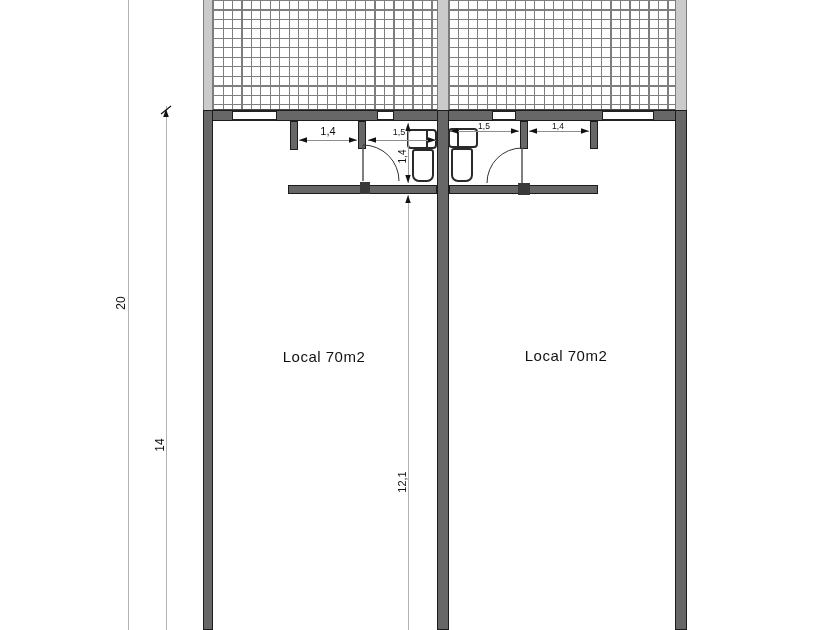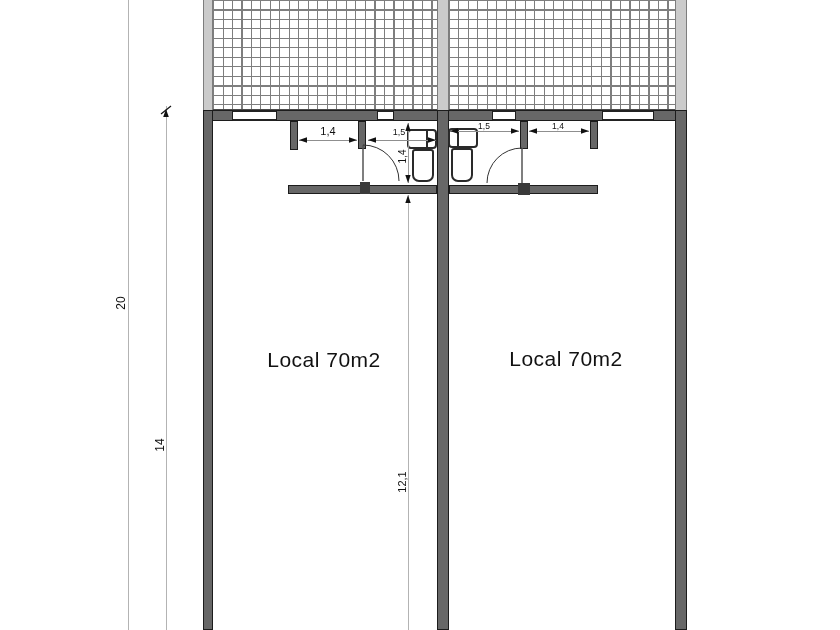--- a/index.html
+++ b/index.html
@@ -14,21 +14,21 @@
     background-image:
       repeating-linear-gradient(to right, var(--hatch-line) 0 1px, transparent 1px 9.5px),
       repeating-linear-gradient(to bottom, var(--hatch-line) 0 1px, transparent 1px 9.5px);
     border-bottom:1px solid #4a4a4a;}
   .band{background:var(--light-band);border-left:1px solid #7d7d7d;border-right:1px solid #7d7d7d;box-sizing:border-box;}
   .wall{background:var(--wall);border:1px solid var(--wall-outline);box-sizing:border-box;}
   .window{background:#fff;border-top:2px solid #222;border-bottom:2px solid #222;box-sizing:border-box;}
   .dimv{width:1px;background:var(--dim-line);}
   .dimh{height:1px;background:#8f8f8f;}
   .lbl{color:var(--text);white-space:nowrap;text-align:center;}
-  .room-lbl{font-size:21px;letter-spacing:0.5px;}
+  .room-lbl{font-size:15px;letter-spacing:0.5px;}
   .rot{transform:rotate(-90deg);transform-origin:center center;}
   .fixture{background:#fff;border:2px solid #2a2a2a;box-sizing:border-box;}
   svg{position:absolute;left:0;top:0;pointer-events:none;}
 </style>
 </head>
 <body>
 
 <div id="canvas">
 
   <div class="abs hatch" style="left:213px;top:0;width:224px;height:109px;"></div>

